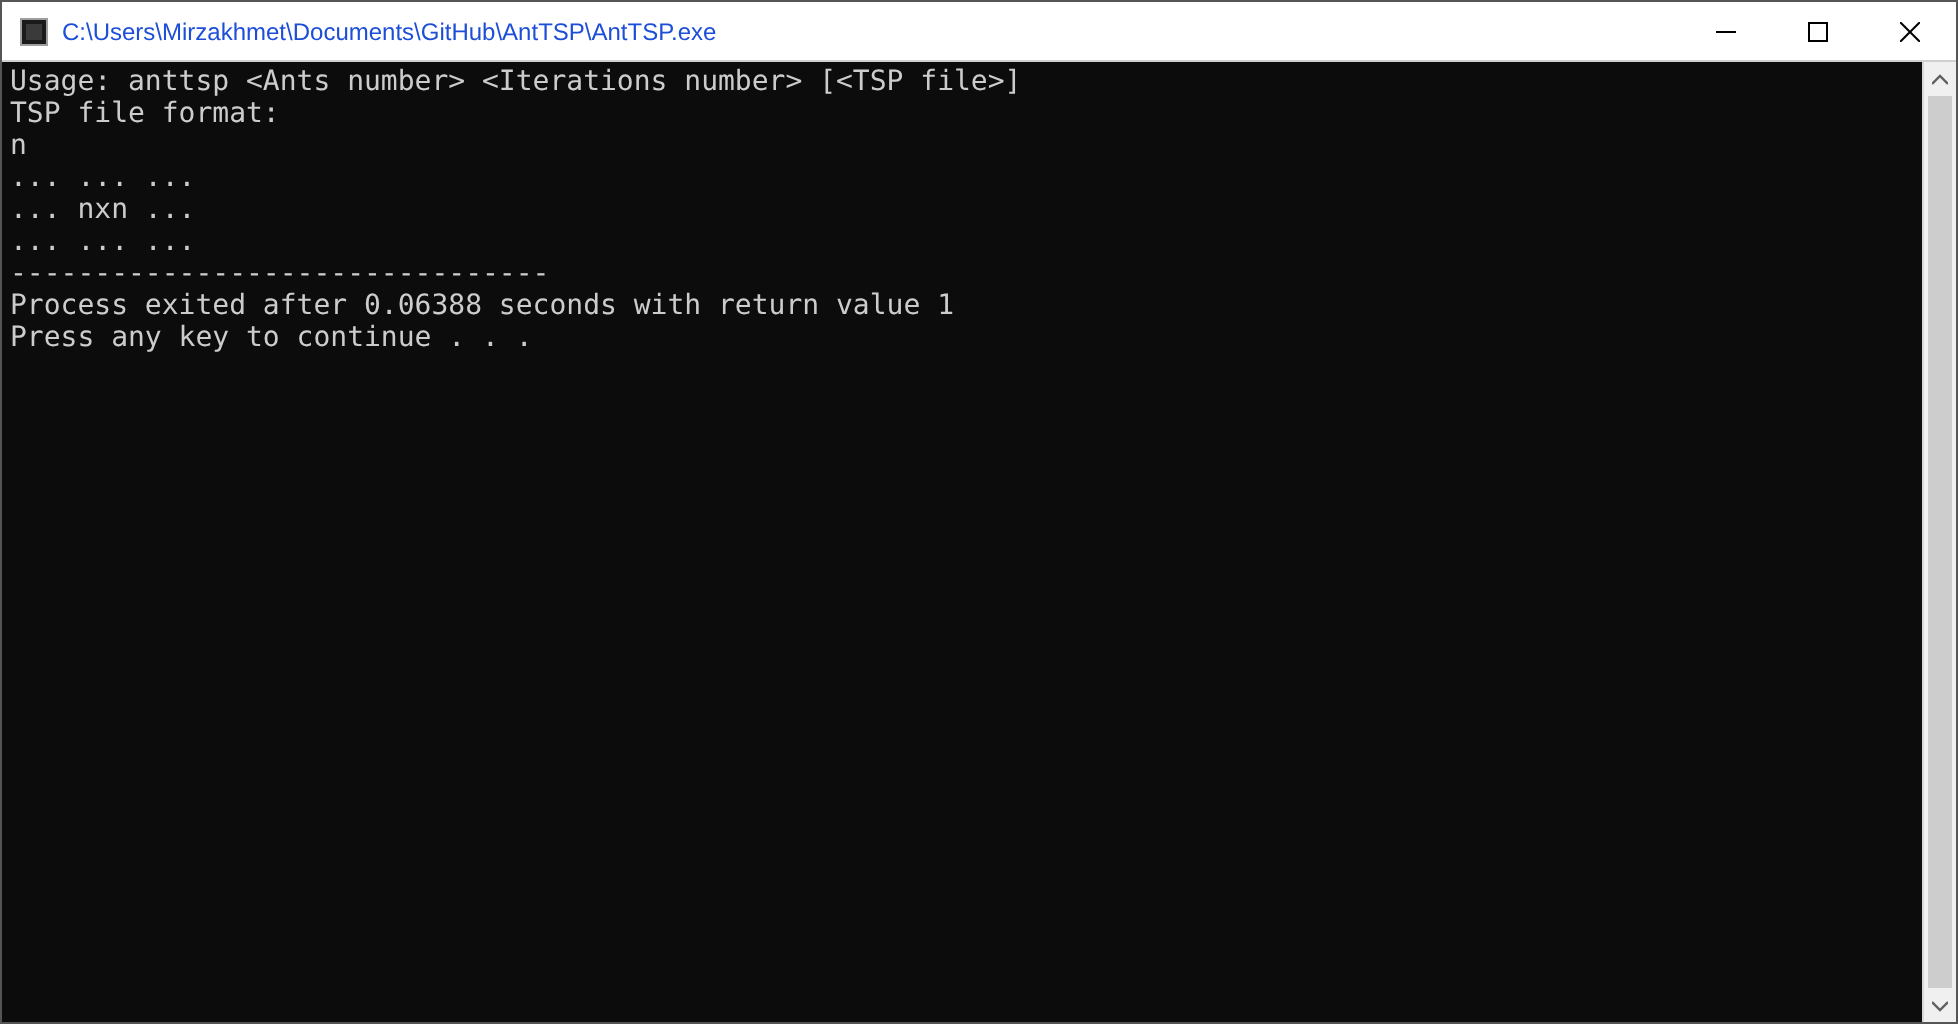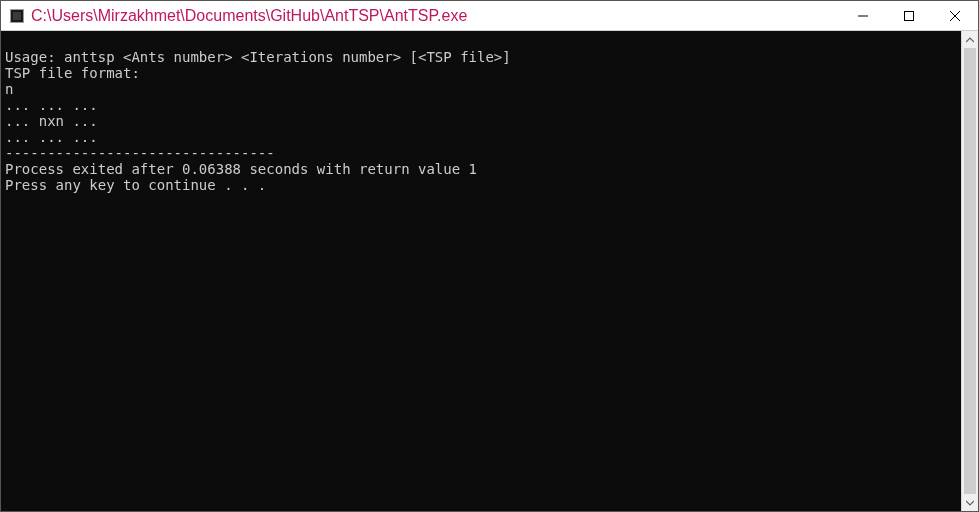--- a/index.html
+++ b/index.html
@@ -22,22 +22,22 @@
     width: 16px;
     height: 16px;
     margin: 0 6px 0 8px;
     display: flex;
     align-items: center;
     justify-content: center;
   }
   .app-icon svg { display: block; }
   .title-text {
     flex: 0 1 auto;
-    font-size: 16px;
-    color: #be185d;
+    font-size: 12px;
+    color: #1d4ed8;
     white-space: nowrap;
     overflow: hidden;
     text-overflow: ellipsis;
   }
   .title-spacer { flex: 1 1 auto; }
   .win-controls {
     display: flex;
     height: 100%;
   }
   .win-btn {
@@ -56,21 +56,21 @@
     background: #ffffff;
     display: flex;
   }
   .console {
     flex: 1 1 auto;
     background: #0c0c0c;
     color: #cccccc;
     font-family: Consolas, "Lucida Console", monospace;
     font-size: 14px;
     line-height: 16px;
-    padding: 18px 0 0 4px;
+    padding: 2px 0 0 4px;
     white-space: pre;
     overflow: hidden;
   }
   .console-line { display: block; }
   .scrollbar {
     width: 17px;
     background: #f0f0f0;
     display: flex;
     flex-direction: column;
     border-left: 1px solid #d8d8d8;

